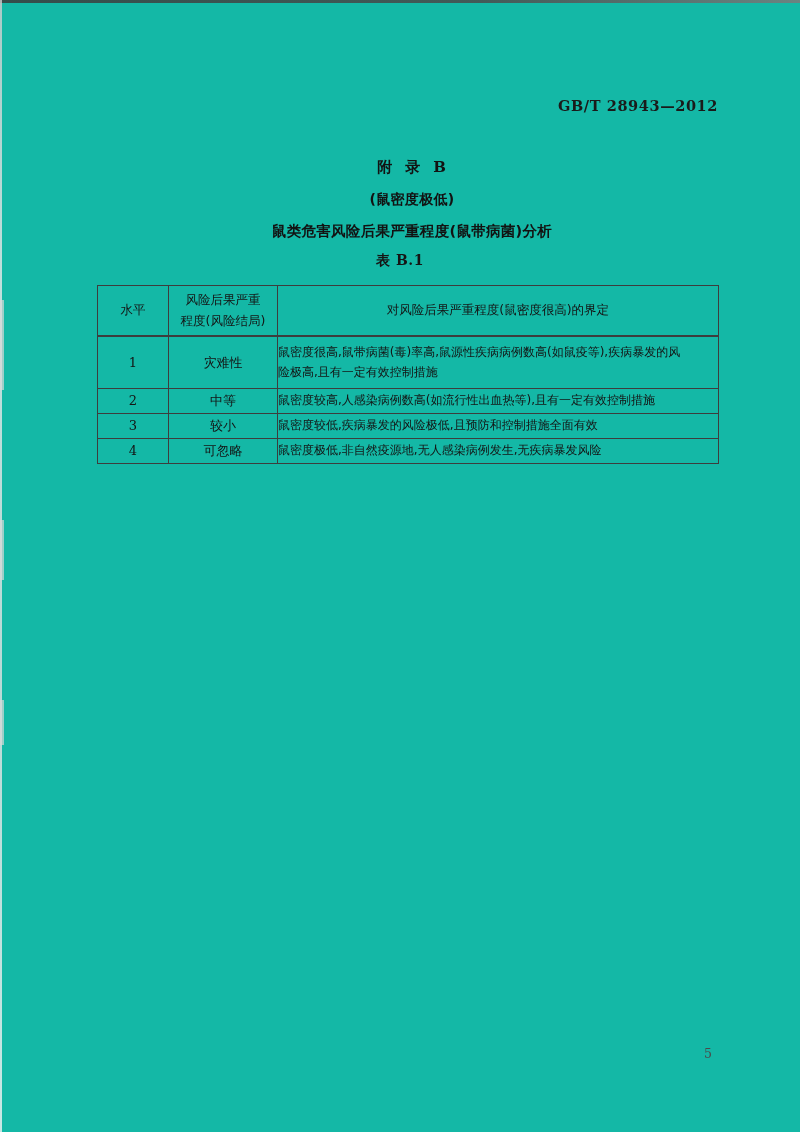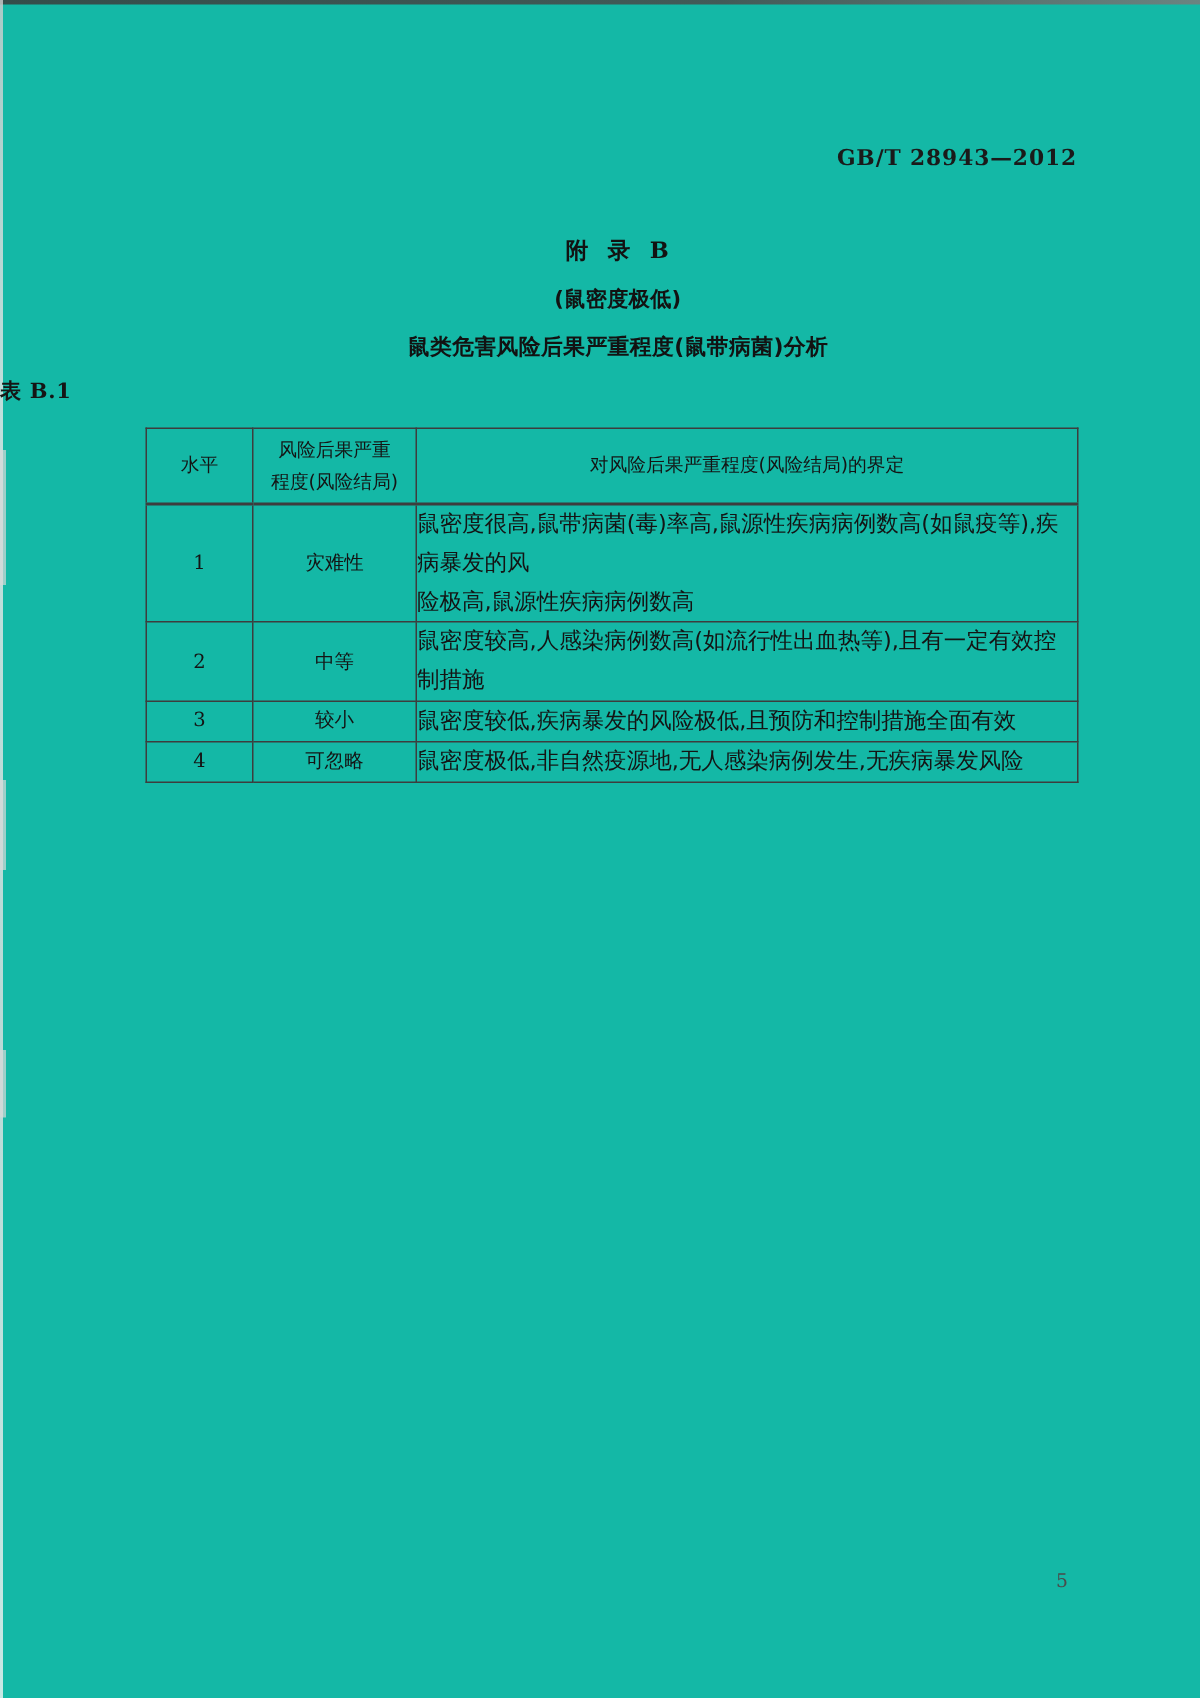--- a/index.html
+++ b/index.html
@@ -82,21 +82,21 @@
     font-weight: bold;
     font-size: 14.5px;
     letter-spacing: .3px;
   }
 
   .table-caption {
     position: absolute;
     top: 252px;
     left: 0;
     width: 800px;
-    text-align: left;
+    text-align: center;
     font-family: "DejaVu Serif", "Liberation Serif", serif;
     font-weight: bold;
     font-size: 14px;
     color: #151515;
     letter-spacing: .5px;
   }
 
   table.risk-table {
     position: absolute;
     top: 285px;
@@ -123,21 +123,21 @@
     text-align: center;
     font-size: 13px;
     line-height: 1.62;
   }
   .cell-center.num {
     font-family: "DejaVu Serif", "Liberation Serif", serif;
     font-size: 13px;
   }
   .cell-def {
     text-align: left;
-    font-size: 15px;
+    font-size: 12px;
     line-height: 1.72;
     padding: 5px 8px 5px 10px;
   }
   .hdr {
     height: 49px;
     font-size: 12.5px;
     line-height: 1.62;
   }
   .row-tall { height: 52px; }
   .row-short { height: 25px; }
@@ -180,30 +180,30 @@
       <col class="col-sev">
       <col class="col-def">
     </colgroup>
     <thead>
       <tr>
         <td class="cell-center hdr">水平</td>
         <td class="cell-center hdr">
           <div>风险后果严重</div>
           <div>程度(风险结局)</div>
         </td>
-        <td class="cell-center hdr">对风险后果严重程度(风险结局)的界定</td>
+        <td class="cell-center hdr">对风险后果严重程度(鼠密度很高)的界定</td>
       </tr>
     </thead>
     <tbody>
       <tr class="row-tall">
         <td class="cell-center num">1</td>
         <td class="cell-center">灾难性</td>
         <td class="cell-def">
           <div>鼠密度很高,鼠带病菌(毒)率高,鼠源性疾病病例数高(如鼠疫等),疾病暴发的风</div>
-          <div>险极高,鼠源性疾病病例数高</div>
+          <div>险极高,且有一定有效控制措施</div>
         </td>
       </tr>
       <tr class="row-short">
         <td class="cell-center num">2</td>
         <td class="cell-center">中等</td>
         <td class="cell-def">鼠密度较高,人感染病例数高(如流行性出血热等),且有一定有效控制措施</td>
       </tr>
       <tr class="row-short">
         <td class="cell-center num">3</td>
         <td class="cell-center">较小</td>

